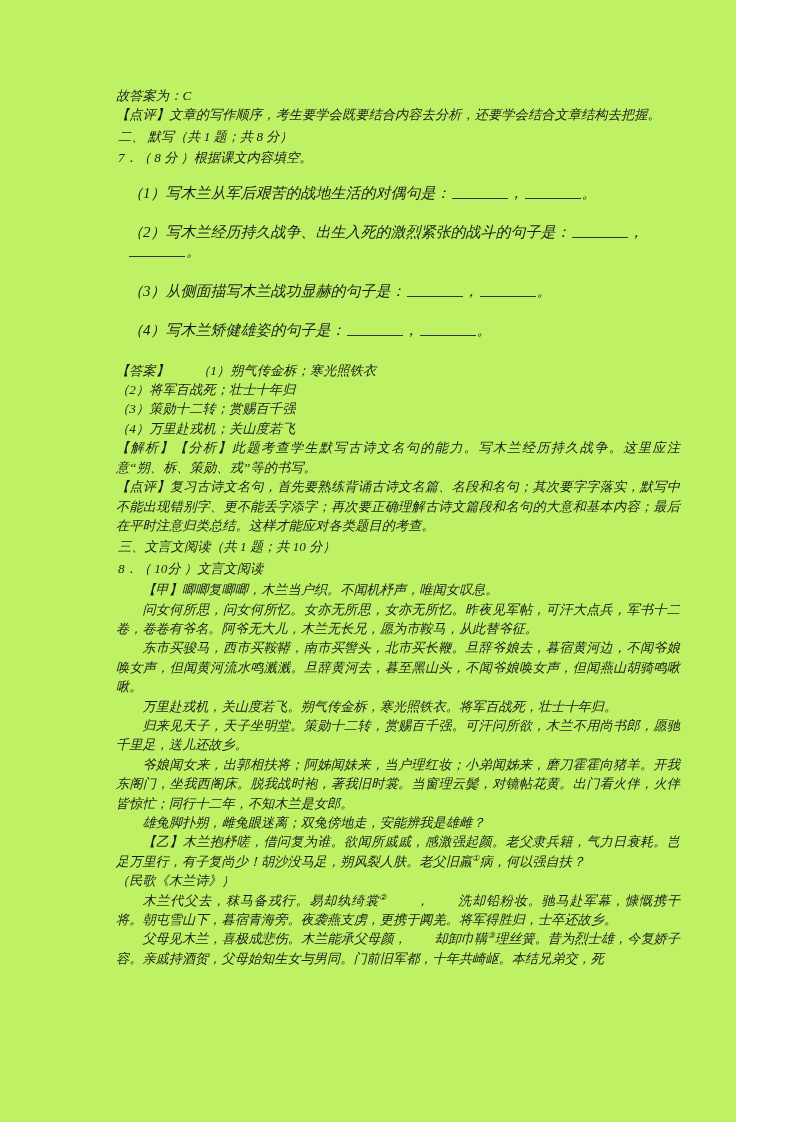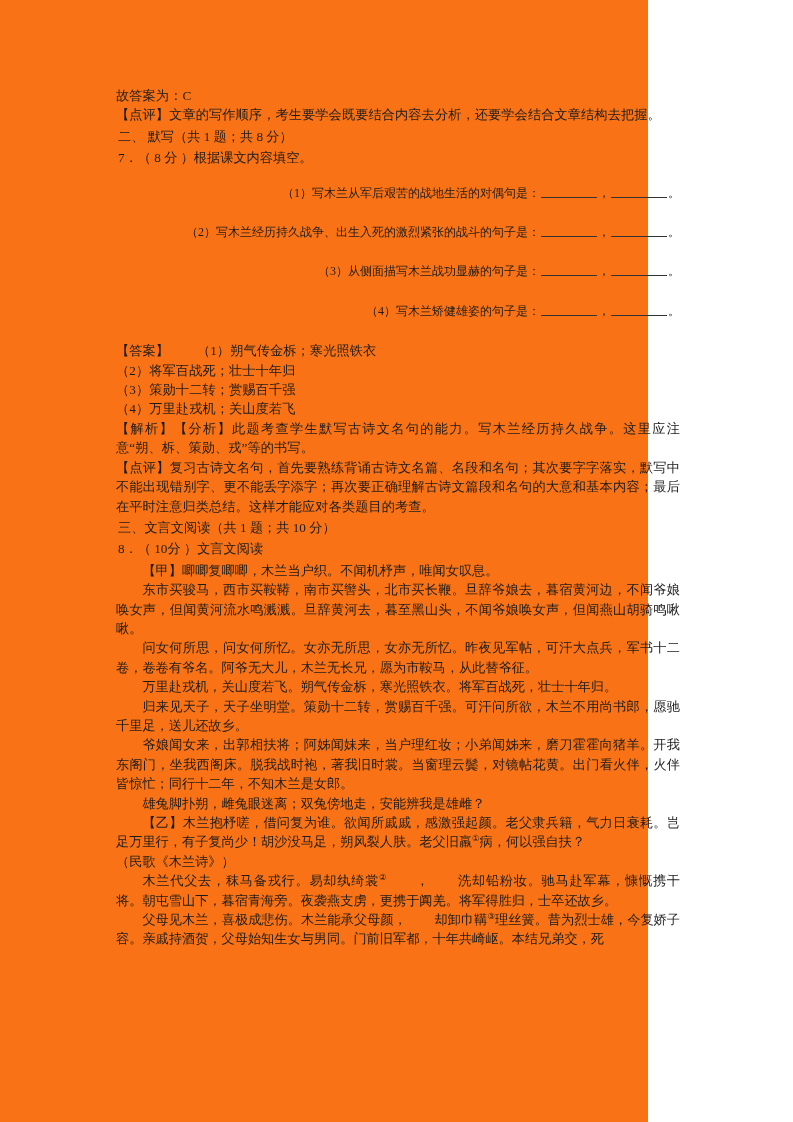--- a/index.html
+++ b/index.html
@@ -11,47 +11,47 @@
     width: 793px;
     height: 1122px;
     position: relative;
     font-family: "Liberation Serif", "DejaVu Serif", serif;
     color: #1c1c1c;
     overflow: hidden;
   }
   .page {
     position: absolute;
     left: 0; top: 0;
-    width: 648px;
+    width: 736px;
     height: 1122px;
-    background: #f97316;
+    background: #bef264;
     box-sizing: border-box;
+    font-style: italic;
   }
   .content {
     position: absolute;
     left: 116px;
     top: 86px;
     width: 564px;
   }
   .ln {
     font-size: 13.2px;
     line-height: 19.4px;
     text-align: justify;
     text-justify: inter-ideograph;
     letter-spacing: 0.1px;
     margin: 0;
     white-space: normal;
   }
 
   
   .qrow {
-    font-size: 12px;
+    font-size: 15px;
     line-height: 19.4px;
     margin: 0 0 20px 12px;
-    text-align: right;
   }
   .qrow.first { margin-top: 16px; }
 
   .blank {
     display: inline-block;
     width: 56px;
     border-bottom: 1px solid #333;
     height: 0.92em;
     vertical-align: -1px;
     margin: 0 1px;
@@ -121,23 +121,23 @@
     <div class="ln">【点评】复习古诗文名句，首先要熟练背诵古诗文名篇、名段和名句；其次要字字落实，默写中不能出现错别字、更不能丢字添字；再次要正确理解古诗文篇段和名句的大意和基本内容；最后在平时注意归类总结。这样才能应对各类题目的考查。</div>
 
     <div class="sec-head">三、文言文阅读（共 1 题；共 10 分）</div>
 
     <div class="sec-head">8．（ 10分 ）文言文阅读</div>
 
     <div class="para indent3">
       <span>【甲】</span><span>唧唧复唧唧，木兰当户织。不闻机杼声，唯闻女叹息。</span>
     </div>
 
+    <div class="para">问女何所思，问女何所忆。女亦无所思，女亦无所忆。昨夜见军帖，可汗大点兵，军书十二卷，卷卷有爷名。阿爷无大儿，木兰无长兄，愿为市鞍马，从此替爷征。</div>
+
     <div class="para">东市买骏马，西市买鞍鞯，南市买辔头，北市买长鞭。旦辞爷娘去，暮宿黄河边，不闻爷娘唤女声，但闻黄河流水鸣溅溅。旦辞黄河去，暮至黑山头，不闻爷娘唤女声，但闻燕山胡骑鸣啾啾。</div>
-
-    <div class="para">问女何所思，问女何所忆。女亦无所思，女亦无所忆。昨夜见军帖，可汗大点兵，军书十二卷，卷卷有爷名。阿爷无大儿，木兰无长兄，愿为市鞍马，从此替爷征。</div>
 
     <div class="para">万里赴戎机，关山度若飞。朔气传金柝，寒光照铁衣。将军百战死，壮士十年归。</div>
 
     <div class="para">归来见天子，天子坐明堂。策勋十二转，赏赐百千强。可汗问所欲，木兰不用尚书郎，愿驰千里足，送儿还故乡。</div>
 
     <div class="para">爷娘闻女来，出郭相扶将；阿姊闻妹来，当户理红妆；小弟闻姊来，磨刀霍霍向猪羊。开我东阁门，坐我西阁床。脱我战时袍，著我旧时裳。当窗理云鬓，对镜帖花黄。出门看火伴，火伴皆惊忙；同行十二年，不知木兰是女郎。</div>
 
     <div class="para">雄兔脚扑朔，雌兔眼迷离；双兔傍地走，安能辨我是雄雌？</div>
 
     <div class="para indent3">

